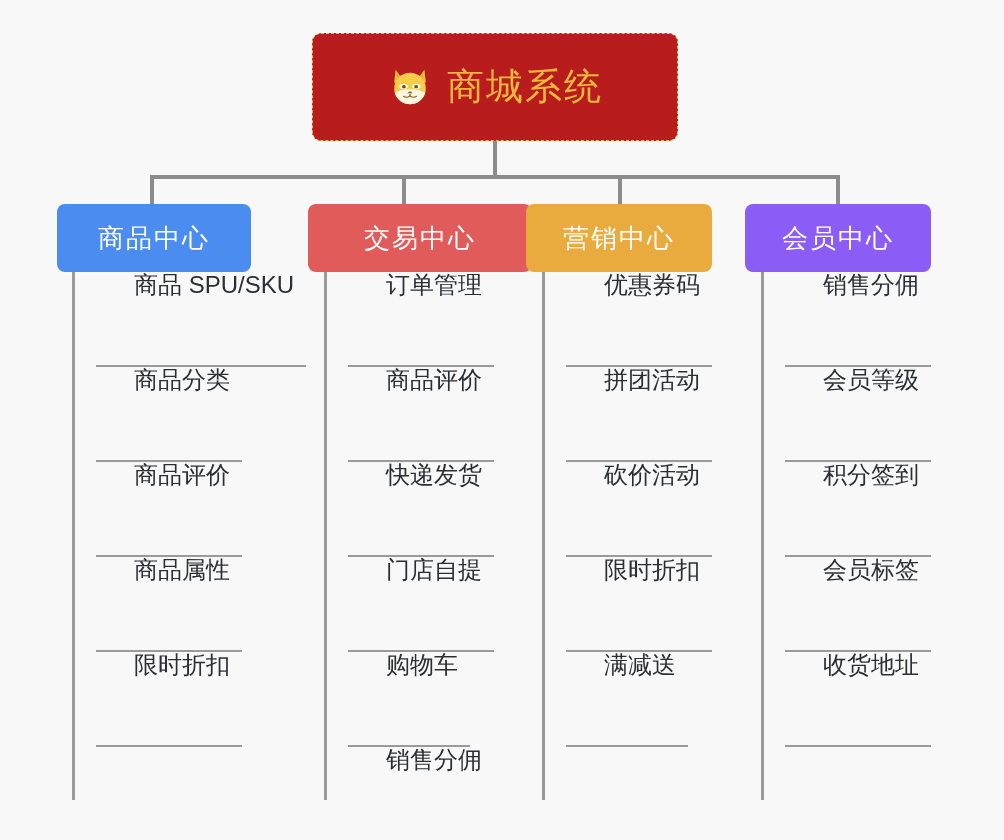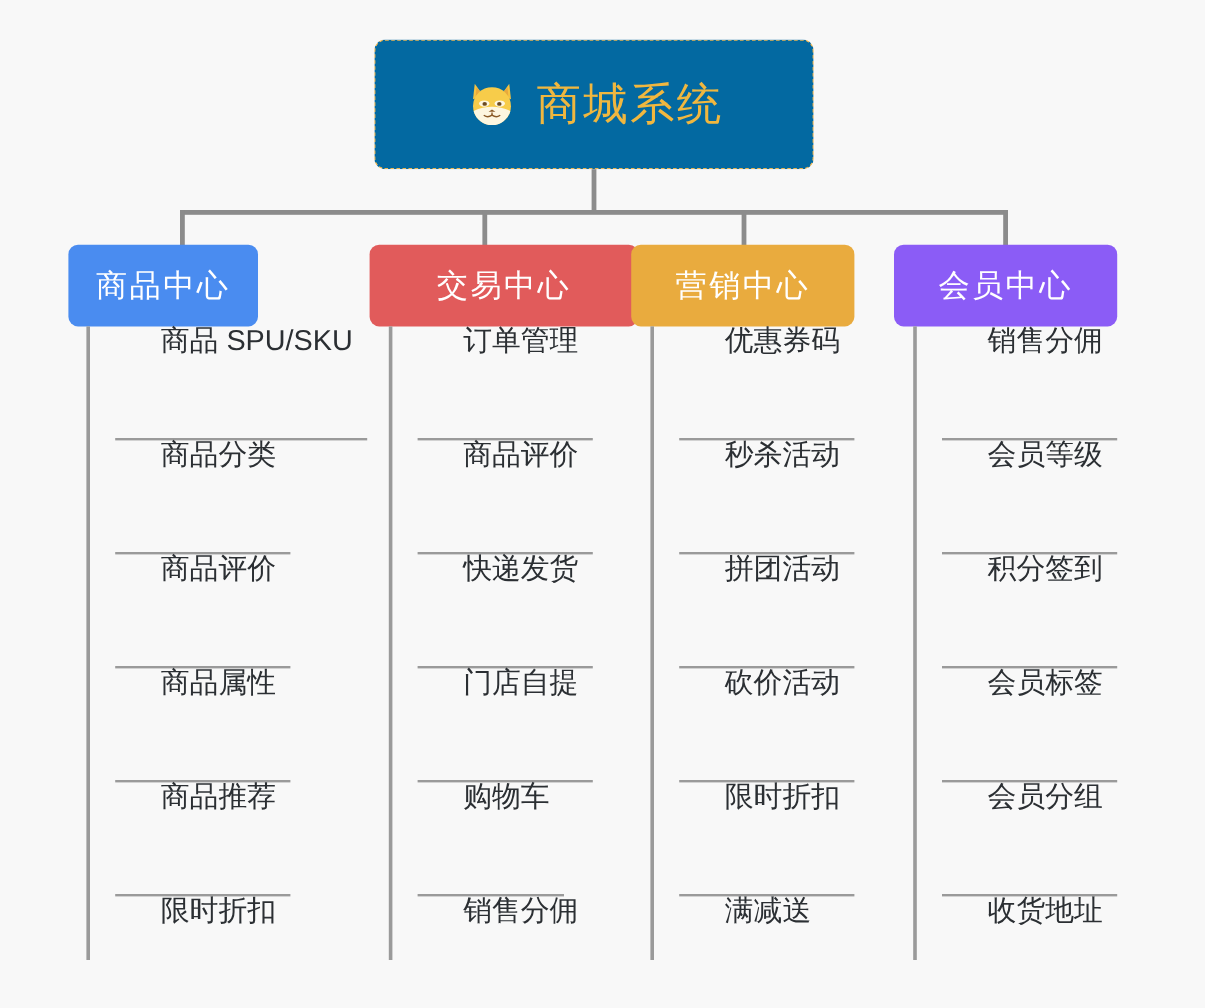--- a/index.html
+++ b/index.html
@@ -21,21 +21,21 @@
   }
 
   
   .root-node {
     position: absolute;
     left: 312px;
     top: 33px;
     width: 366px;
     height: 108px;
     box-sizing: border-box;
-    background: #0369a1;
+    background: #b91c1c;
     border: 1.5px dashed #eab552;
     border-radius: 9px;
     display: flex;
     align-items: center;
     justify-content: center;
     gap: 14px;
   }
   .root-emoji {
     font-size: 40px;
     line-height: 1;
@@ -133,41 +133,38 @@
   </div>
 
   <div class="conn conn-v" style="left:493px; top:141px; height:37px;"></div>
   <div class="conn conn-h" style="left:150px; top:175px; width:690px;"></div>
   <div class="conn conn-v" style="left:150px; top:175px; height:31px;"></div>
   <div class="conn conn-v" style="left:402px; top:175px; height:31px;"></div>
   <div class="conn conn-v" style="left:618px; top:175px; height:31px;"></div>
   <div class="conn conn-v" style="left:836px; top:175px; height:31px;"></div>
 
   <div class="branch" style="left:0px;">
-    <div class="branch-head" style="left:57px; width:158px; background:#4a8cf0;">
+    <div class="branch-head" style="left:57px; width:194px; background:#4a8cf0;">
       <span>商品中心</span>
     </div>
     <div class="leaf-spine" style="left:72px; top:68px; height:528px;"></div>
     <ul class="leaf-list" style="left:72px; top:68px;">
       <li class="leaf-item">
           <span class="leaf-label">商品 SPU/SKU</span>
         </li>
       <li class="leaf-item">
           <span class="leaf-label">商品分类</span>
         </li>
       <li class="leaf-item">
           <span class="leaf-label">商品评价</span>
         </li>
       <li class="leaf-item">
           <span class="leaf-label">商品属性</span>
         </li>
       <li class="leaf-item">
-          <span class="leaf-label">商品推荐</span>
-        </li>
-      <li class="leaf-item">
           <span class="leaf-label">限时折扣</span>
         </li>
     </ul>
   </div>
 
   <div class="branch" style="left:0px;">
     <div class="branch-head" style="left:308px; width:224px; background:#e15b5b;">
       <span>交易中心</span>
     </div>
     <div class="leaf-spine" style="left:324px; top:68px; height:528px;"></div>
@@ -196,23 +193,20 @@
   <div class="branch" style="left:0px;">
     <div class="branch-head" style="left:526px; width:186px; background:#e9ab3e;">
       <span>营销中心</span>
     </div>
     <div class="leaf-spine" style="left:542px; top:68px; height:528px;"></div>
     <ul class="leaf-list" style="left:542px; top:68px;">
       <li class="leaf-item">
           <span class="leaf-label">优惠券码</span>
         </li>
       <li class="leaf-item">
-          <span class="leaf-label">秒杀活动</span>
-        </li>
-      <li class="leaf-item">
           <span class="leaf-label">拼团活动</span>
         </li>
       <li class="leaf-item">
           <span class="leaf-label">砍价活动</span>
         </li>
       <li class="leaf-item">
           <span class="leaf-label">限时折扣</span>
         </li>
       <li class="leaf-item">
           <span class="leaf-label">满减送</span>
@@ -232,21 +226,18 @@
       <li class="leaf-item">
           <span class="leaf-label">会员等级</span>
         </li>
       <li class="leaf-item">
           <span class="leaf-label">积分签到</span>
         </li>
       <li class="leaf-item">
           <span class="leaf-label">会员标签</span>
         </li>
       <li class="leaf-item">
-          <span class="leaf-label">会员分组</span>
-        </li>
-      <li class="leaf-item">
           <span class="leaf-label">收货地址</span>
         </li>
     </ul>
   </div>
 
 </div>
 
 </body></html>

